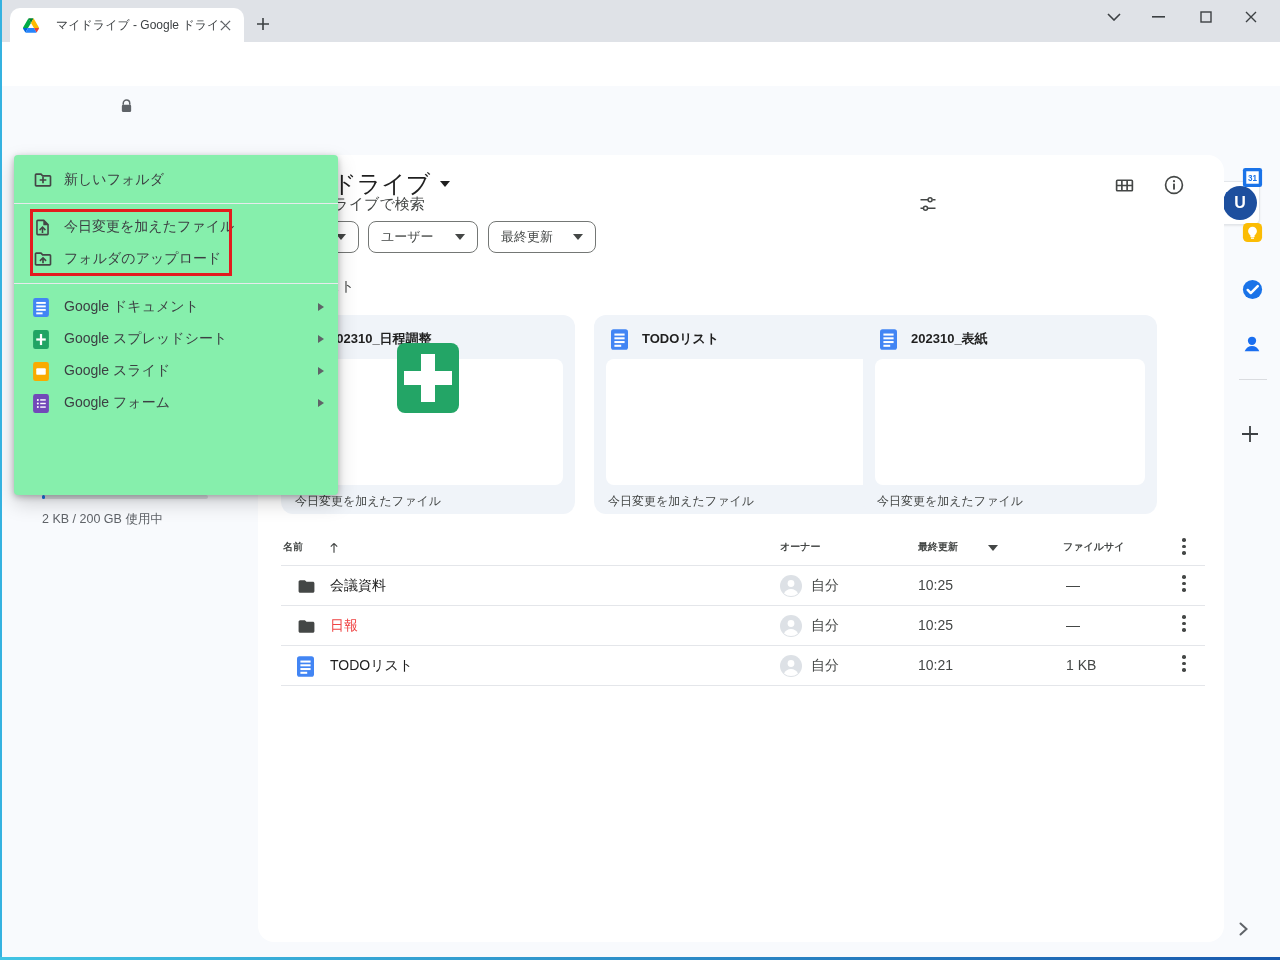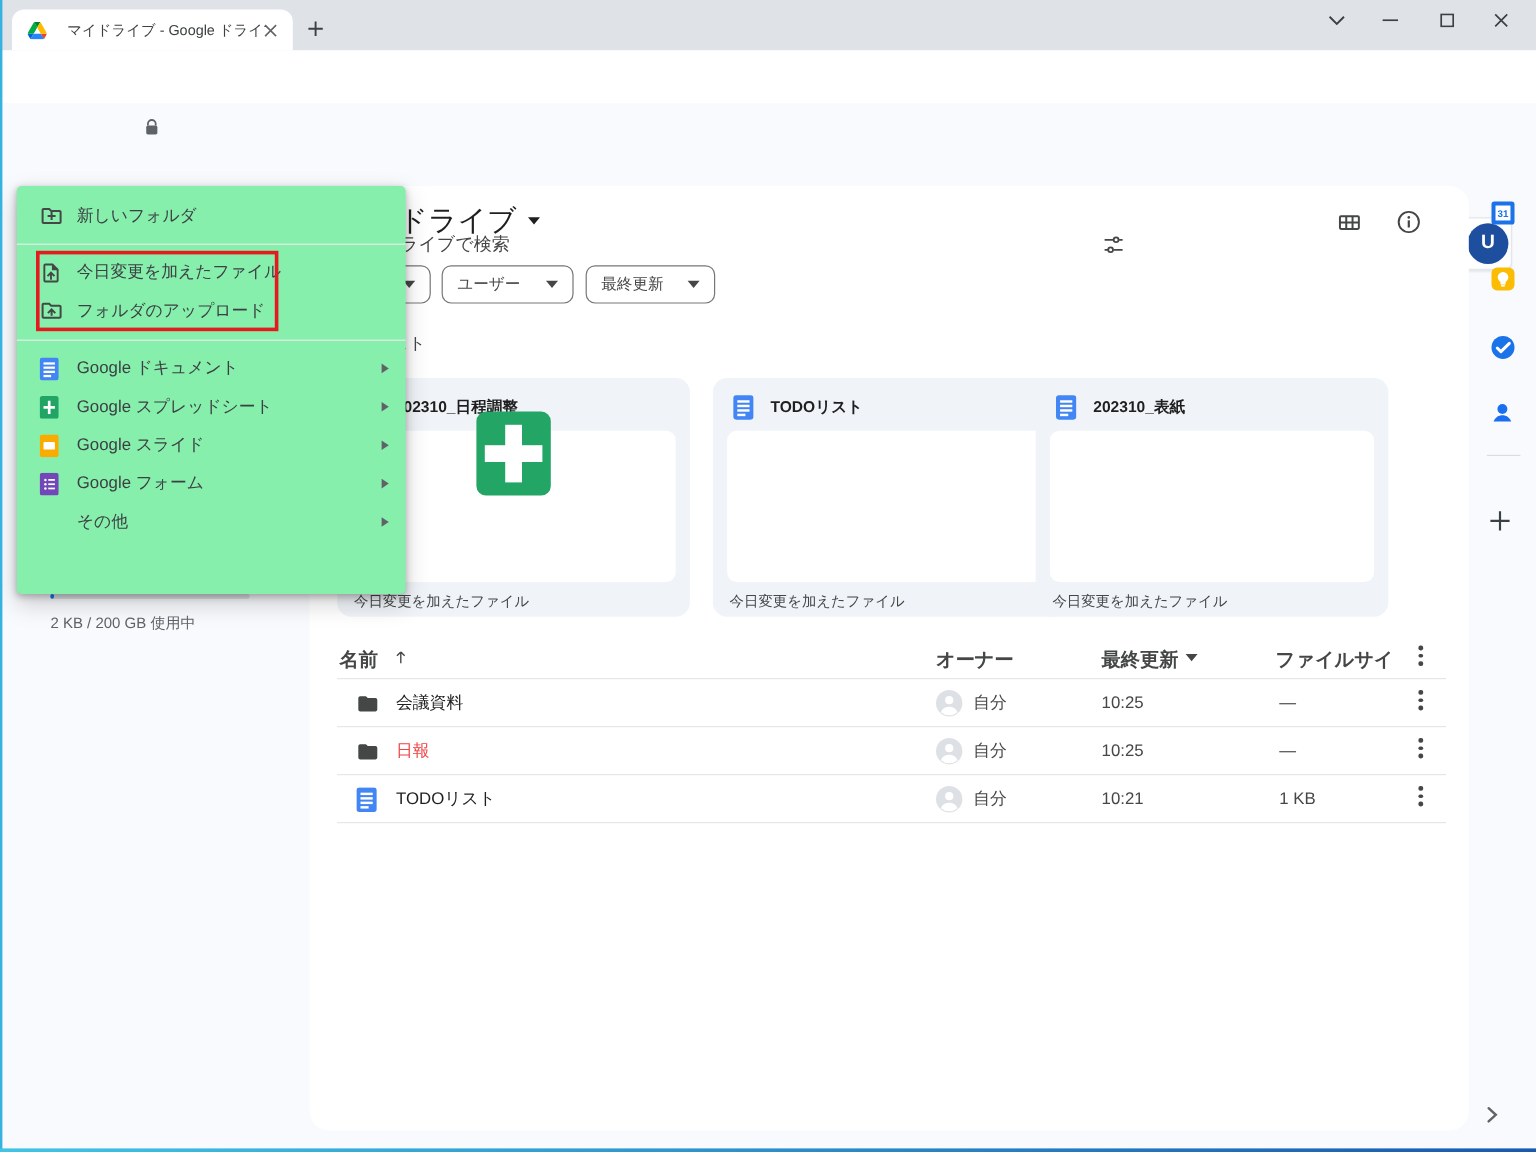--- a/index.html
+++ b/index.html
@@ -27,21 +27,21 @@
   .eccs2{font-size:4.5px;color:#d93025;white-space:nowrap;transform:scale(.9);transform-origin:left;}
   .avatar{border-radius:50%;background:#1d4f9e;color:#fff;display:flex;align-items:center;justify-content:center;font-weight:bold;}
   
   .panel{left:258px;top:155px;width:966px;height:787px;background:#fff;border-radius:16px;}
   .chip{height:32px;border:1px solid #747775;border-radius:8px;display:flex;align-items:center;justify-content:space-between;padding:0 12px;font-size:13px;color:#444746;background:#fff;}
   .caret{width:0;height:0;border-left:5px solid transparent;border-right:5px solid transparent;border-top:6px solid #444746;}
   .card{width:294px;height:199px;background:#f0f4f9;border-radius:12px;position:absolute;top:315px;}
   .cardtitle{position:absolute;left:48px;top:15px;font-size:13px;font-weight:bold;color:#1f1f1f;white-space:nowrap;}
   .preview{position:absolute;left:12px;top:44px;width:270px;height:126px;background:#fff;border-radius:8px;}
   .cardcap{position:absolute;left:14px;top:178px;font-size:12px;color:#444746;}
-  .th{font-size:16px;color:#444746;font-weight:bold;}
+  .th{font-size:10px;color:#444746;font-weight:bold;}
   .td{font-size:14px;color:#444746;}
   .rowline{border-bottom:1px solid #e4e6ea;}
   .kebab{display:flex;flex-direction:column;gap:3px;align-items:center;}
   .kebab i{width:3.5px;height:3.5px;border-radius:50%;background:#444746;}
   
   .menu{left:14px;top:155px;width:324px;height:340px;background:#86efac;border-radius:4px;box-shadow:0 2px 6px rgba(0,0,0,.25),0 8px 20px rgba(0,0,0,.18);z-index:50;}
   .mi{position:absolute;left:0;width:324px;height:40px;display:flex;align-items:center;cursor:pointer;}
   .mi .micon{position:absolute;left:19px;width:20px;height:20px;}
   .mi .mlabel{position:absolute;left:50px;font-size:14px;color:#3c4043;white-space:nowrap;}
   .mi .sub{position:absolute;right:14px;width:0;height:0;border-top:4.5px solid transparent;border-bottom:4.5px solid transparent;border-left:6px solid #5f6368;}
@@ -528,22 +528,18 @@
             <circle cx="6" cy="12" r="1.3" fill="#fff"></circle>
             <circle cx="6" cy="16.5" r="1.3" fill="#fff"></circle>
             <rect x="9" y="6.6" width="7" height="1.8" fill="#fff"></rect>
             <rect x="9" y="11.1" width="7" height="1.8" fill="#fff"></rect>
             <rect x="9" y="15.6" width="7" height="1.8" fill="#fff"></rect>
           </svg>
       </span>
       <span class="mlabel">Google フォーム</span>
       <span class="sub"></span>
     </div>
-    <div class="mi" style="top:260px">
-      <span class="mlabel">その他</span>
-      <span class="sub"></span>
-    </div>
     <div class="redrect"></div>
   </div>
 
   <div class="abs" style="left:0;top:0;width:2px;height:960px;background:#35b2e0;z-index:90"></div>
   <div class="abs" style="left:0;top:957px;width:1280px;height:3px;background:linear-gradient(90deg,#41c4e4,#1959ad);z-index:90"></div>
 </div>
 
 </body></html>

